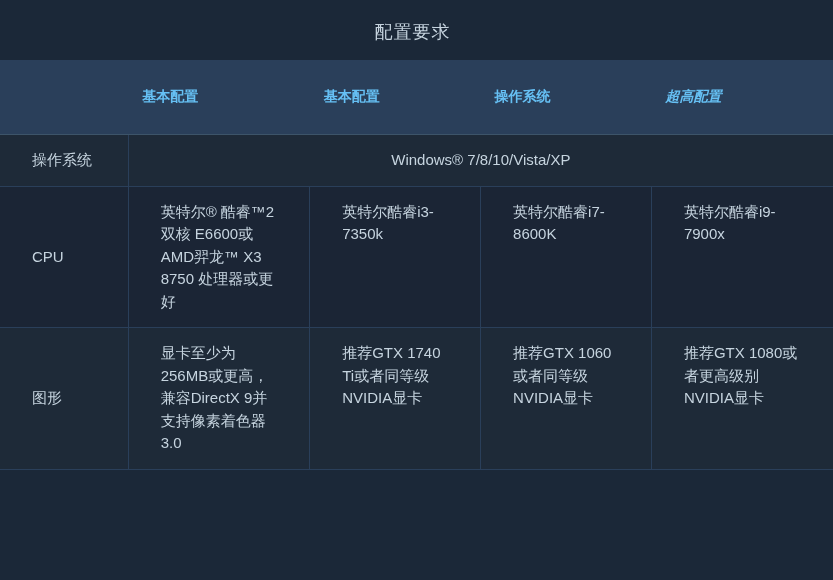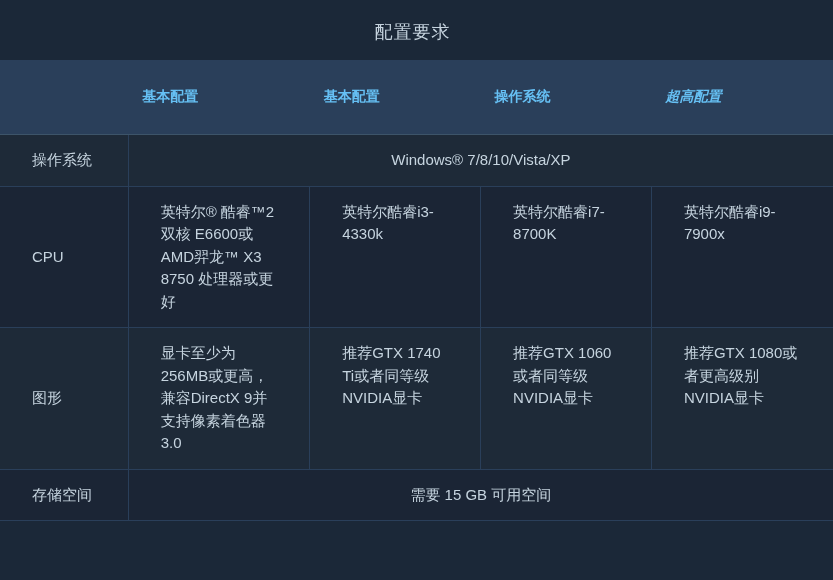--- a/index.html
+++ b/index.html
@@ -100,29 +100,25 @@
     </tr>
   </thead>
   <tbody id="table-body">
   <tr class="data-row">
         <td class="row-label">操作系统</td>
         <td colspan="4" class="span-all">Windows® 7/8/10/Vista/XP</td>
       </tr>
       <tr class="data-row">
         <td class="row-label">CPU</td>
         <td>英特尔® 酷睿™2 双核 E6600或AMD羿龙™ X3 8750 处理器或更好</td>
-        <td>英特尔酷睿i3-4330k</td>
-        <td>英特尔酷睿i7-8700K</td>
+        <td>英特尔酷睿i3-7350k</td>
+        <td>英特尔酷睿i7-8600K</td>
         <td>英特尔酷睿i9-7900x</td>
       </tr>
       <tr class="data-row">
         <td class="row-label">图形</td>
         <td>显卡至少为256MB或更高，兼容DirectX 9并支持像素着色器3.0</td>
         <td>推荐GTX 1740 Ti或者同等级NVIDIA显卡</td>
         <td>推荐GTX 1060 或者同等级NVIDIA显卡</td>
         <td>推荐GTX 1080或者更高级别NVIDIA显卡</td>
       </tr>
-      <tr class="data-row">
-        <td class="row-label">存储空间</td>
-        <td colspan="4" class="span-all">需要 15 GB 可用空间</td>
-      </tr>
     </tbody>
 </table>
 
 </body></html>

